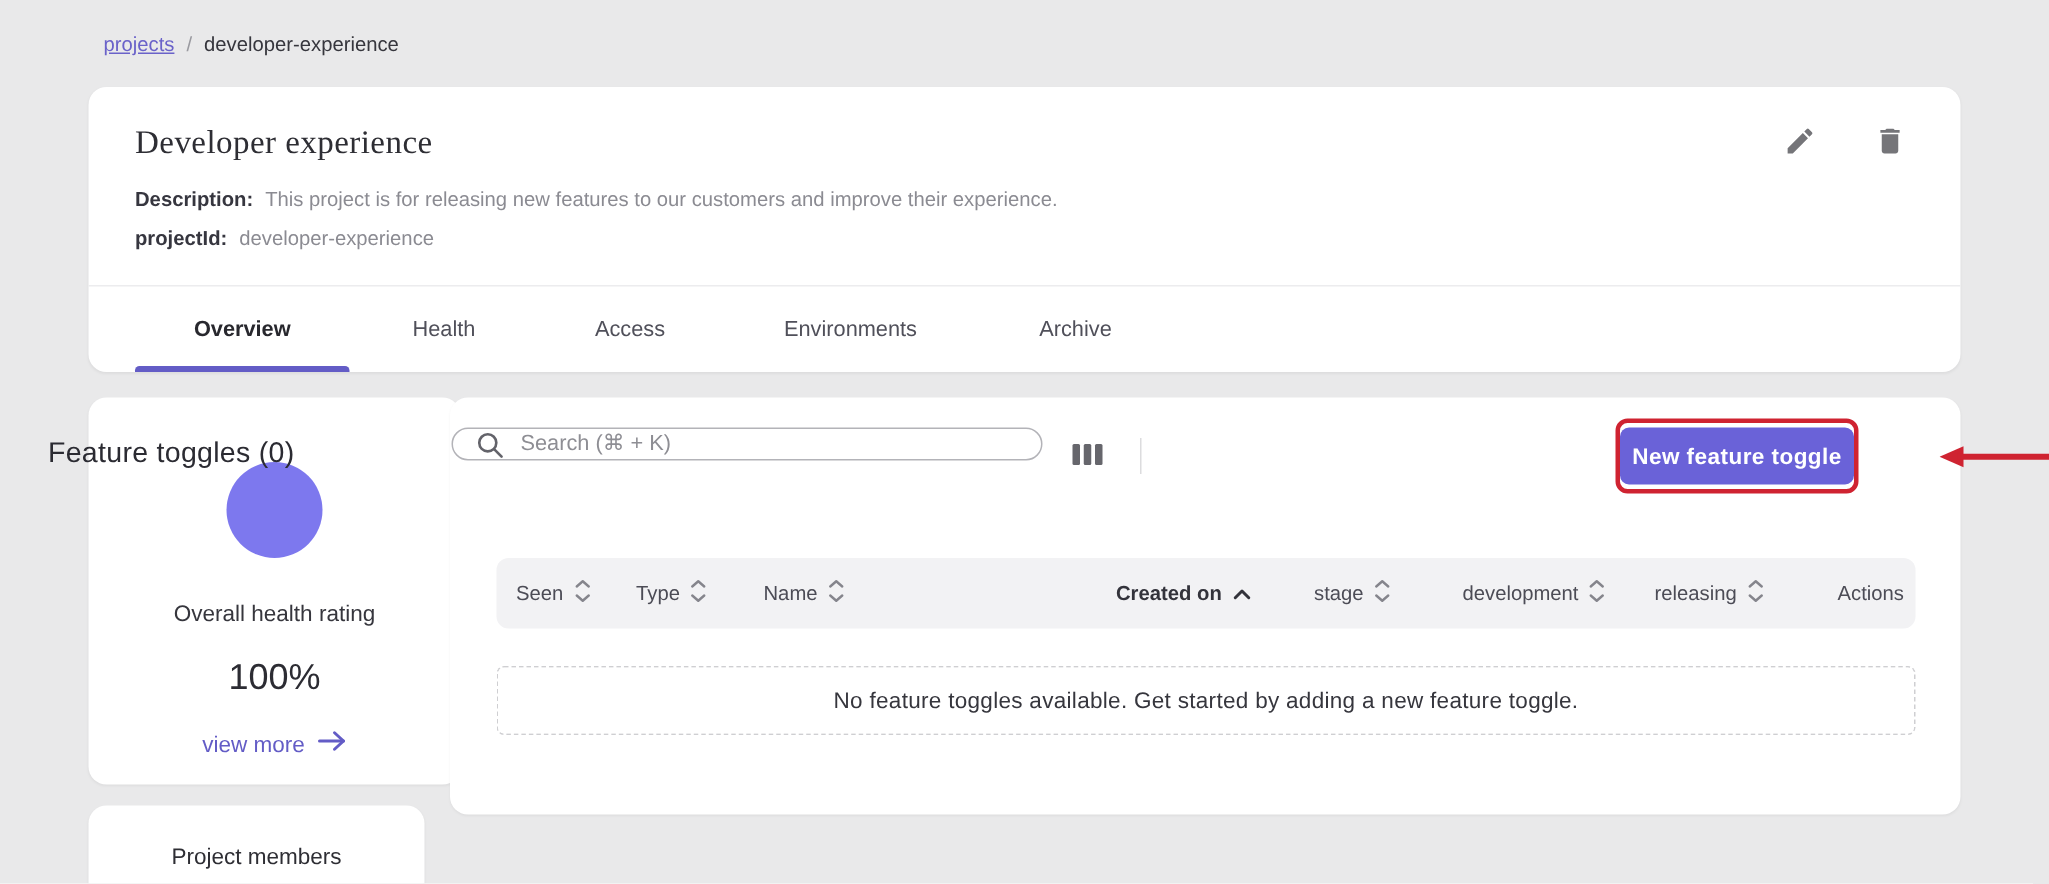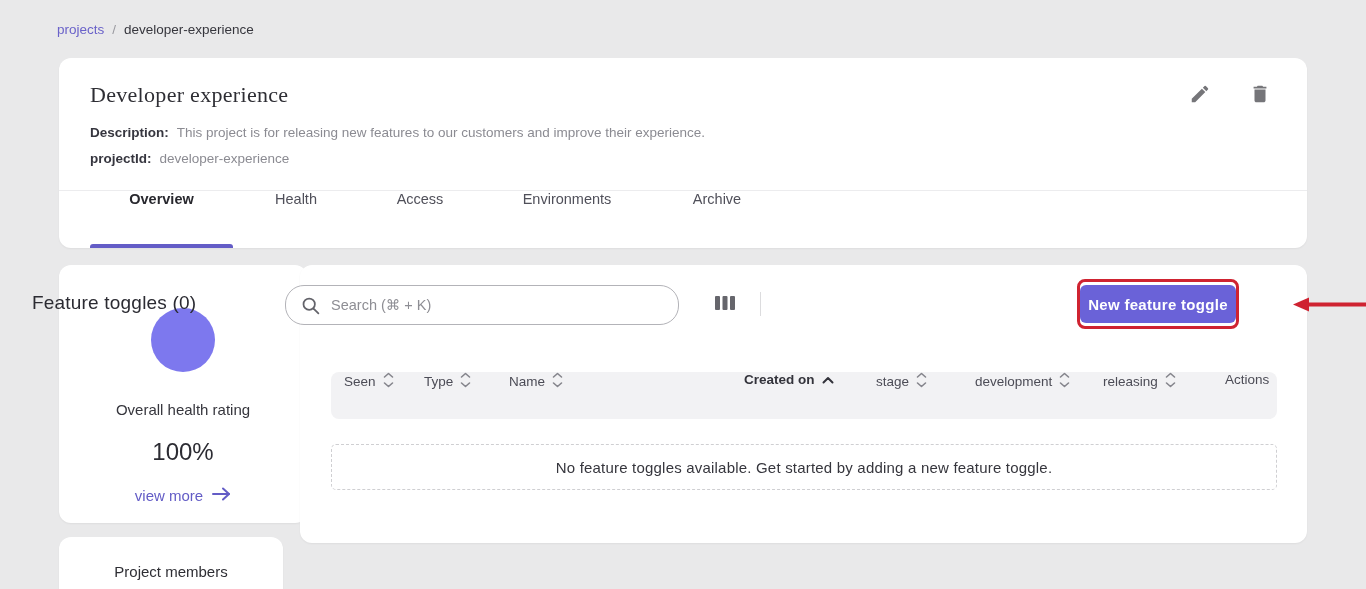--- a/index.html
+++ b/index.html
@@ -2,38 +2,38 @@
 <html><head>
 <meta charset="utf-8">
 <style>
   * { margin:0; padding:0; box-sizing:border-box; }
   html,body { width:1366px; height:589px; }
   body { font-family:"Liberation Sans", sans-serif; }
   .page { position:relative; width:1366px; height:589px; background:#e9e9ea; overflow:hidden; }
 
   
   .breadcrumb { position:absolute; left:57px; top:22px; font-size:13.5px; color:#6d6d75; display:flex; align-items:center; gap:8px; }
-  .breadcrumb a { color:#6a62c9; cursor:pointer; }
+  .breadcrumb a { color:#6a62c9; text-decoration:underline; cursor:pointer;margin-left:12px; }
   .breadcrumb .sep { color:#9a9aa0; }
   .breadcrumb .current { color:#36363d; }
 
   .card { position:absolute; background:#fff; border-radius:12px; box-shadow:0 1px 2px rgba(0,0,0,0.05); }
 
   
   .header-card { left:59px; top:58px; width:1248px; height:190px; }
   .header-inner { padding:24px 31px 0 31px; position:relative; }
   .project-title { font-size:22px; font-weight:400; letter-spacing:0.3px; color:#2e2e34;font-family:Liberation Serif, serif; }
   .meta-row { display:flex; gap:8px; font-size:13.5px; margin-top:17px; align-items:baseline; }
   .meta-label { font-weight:700; color:#36363f; }
   .meta-value { color:#8b8b92; }
   .header-actions { position:absolute; top:20px; right:30px; display:flex; gap:26px; }
   .icon-btn { width:34px; height:34px; border:none; background:transparent; display:flex; align-items:center; justify-content:center; cursor:pointer; border-radius:50%; }
 
   
-  .tabs { position:absolute; left:0; right:0; bottom:0; height:58px; border-top:1px solid #ececee; display:flex; align-items:flex-start; padding-left:31px; }
+  .tabs { position:absolute; left:0; right:0; bottom:0; height:58px; border-top:1px solid #ececee; display:flex; align-items:center; padding-left:31px; }
   .tab { display:flex; align-items:center; justify-content:center; font-size:14.5px; color:#50505a; cursor:pointer; background:transparent; border:none; font-family:inherit; }
   .tab:nth-child(1){ width:143px; }
   .tab:nth-child(2){ width:126px; }
   .tab:nth-child(3){ width:122px; }
   .tab:nth-child(4){ width:172px; }
   .tab:nth-child(5){ width:128px; }
   .tab.active { font-weight:700; color:#28282e; }
   .tab-indicator { position:absolute; left:31px; bottom:0; width:143px; height:4px; background:#635cc6; border-radius:3px 3px 0 0; }
 
   
@@ -41,31 +41,31 @@
   .health-circle { width:64px; height:64px; border-radius:50%; background:#7d78ee; margin-top:43px; }
   .health-title { margin-top:29px; font-size:15px; color:#36363d; }
   .health-value { margin-top:20px; font-size:24px; color:#2c2c33; }
   .view-more { margin-top:21px; display:flex; align-items:center; gap:9px; font-size:15px; color:#635cc6; cursor:pointer; background:none; border:none; font-family:inherit; }
   .members-card { left:59px; top:537px; width:224px; height:120px; display:flex; justify-content:center; }
   .members-title { margin-top:26px; font-size:15px; color:#2e2e34; }
 
   
   .main-card { left:300px; top:265px; width:1007px; height:278px; }
   .toggles-title { position:absolute; left:32px; top:292px; font-size:19px; letter-spacing:0.2px; color:#2b2b32; }
-  .search-box { position:absolute; left:285px; top:285px; width:394px; height:40px; border:1px solid #b3b3b8; border-radius:19px; background:#fff; display:flex; align-items:center; padding-left:14px; }
+  .search-box { position:absolute; left:301px; top:285px; width:394px; height:22px; border:1px solid #b3b3b8; border-radius:19px; background:#fff; display:flex; align-items:center; padding-left:14px; }
   .search-box input { border:none; outline:none; flex:1; margin-left:10px; font-size:14.5px; font-family:inherit; color:#3a3a40; background:transparent; }
   .search-box input::placeholder { color:#8e8e94; }
   .columns-btn { position:absolute; left:710px; top:290px; width:30px; height:28px; background:none; border:none; cursor:pointer; display:flex; align-items:center; justify-content:center; }
   .toolbar-divider { position:absolute; left:760px; top:292px; width:1px; height:24px; background:#dcdcde; }
   .annotation-box { position:absolute; left:777px; top:14px; width:162px; height:50px; border:3px solid #cf2331; border-radius:8px; display:flex; align-items:center; justify-content:center; }
   .new-toggle-btn { width:190px; height:38px; background:#6a62d8; color:#fff; border:none; border-radius:6px; font-size:15px; font-weight:700; letter-spacing:0.3px; font-family:inherit; cursor:pointer; }
   .annotation-arrow { position:absolute; left:1293px; top:296px; width:73px; height:17px; }
 
   
-  .table-head { position:absolute; left:31px; top:107px; width:946px; height:47px; background:#f2f2f4; border-radius:8px; display:flex; align-items:flex-start; padding-left:13px; font-size:13.5px; color:#4c4c56; }
+  .table-head { position:absolute; left:31px; top:107px; width:946px; height:47px; background:#f2f2f4; border-radius:8px; display:flex; align-items:center; padding-left:13px; font-size:13.5px; color:#4c4c56; }
   .th { display:flex; align-items:center; gap:7px; cursor:pointer; }
   .th:nth-child(1){ width:80px; }
   .th:nth-child(2){ width:85px; }
   .th:nth-child(3){ width:235px; }
   .th:nth-child(4){ width:132px; font-weight:700; color:#33333b; }
   .th:nth-child(5){ width:99px; }
   .th:nth-child(6){ width:128px; }
   .th:nth-child(7){ width:122px; }
   .th:nth-child(8){ cursor:default; }
 

